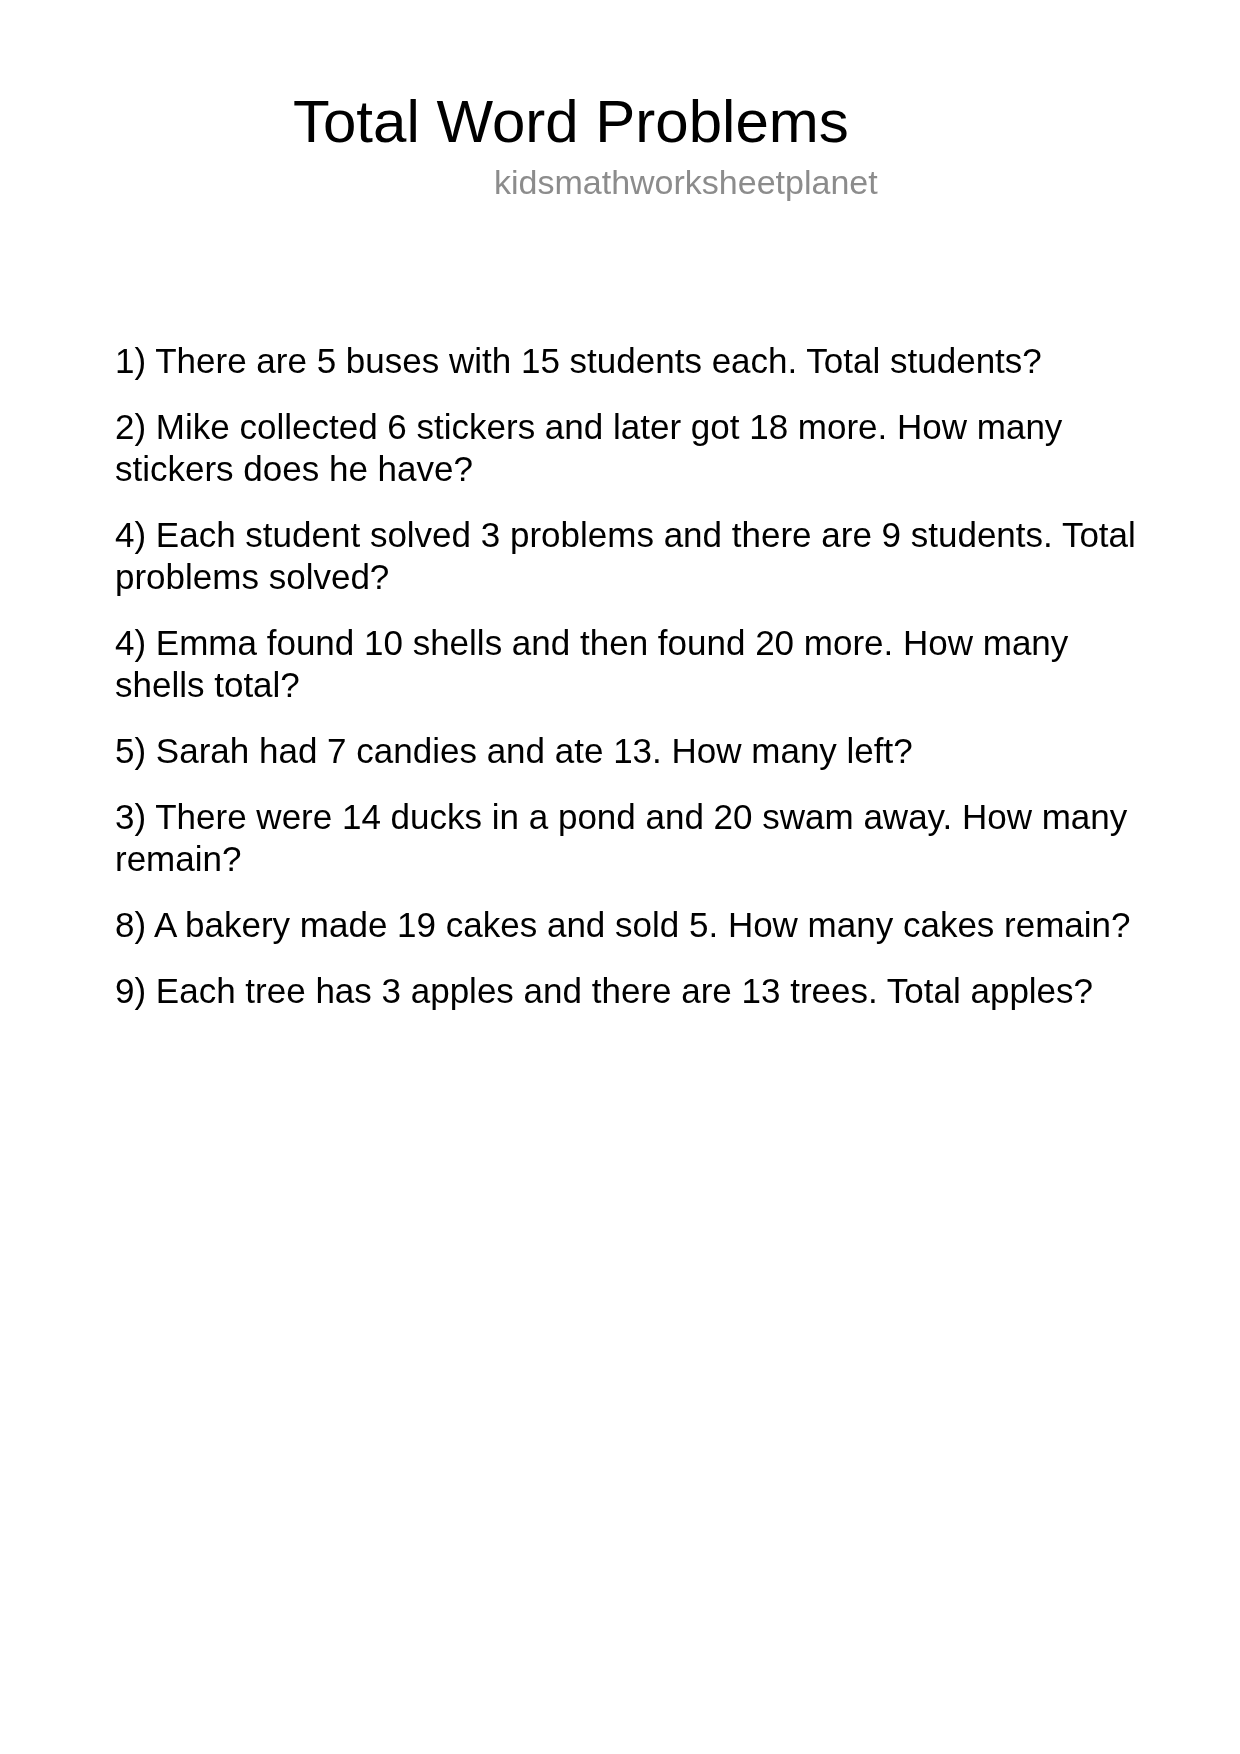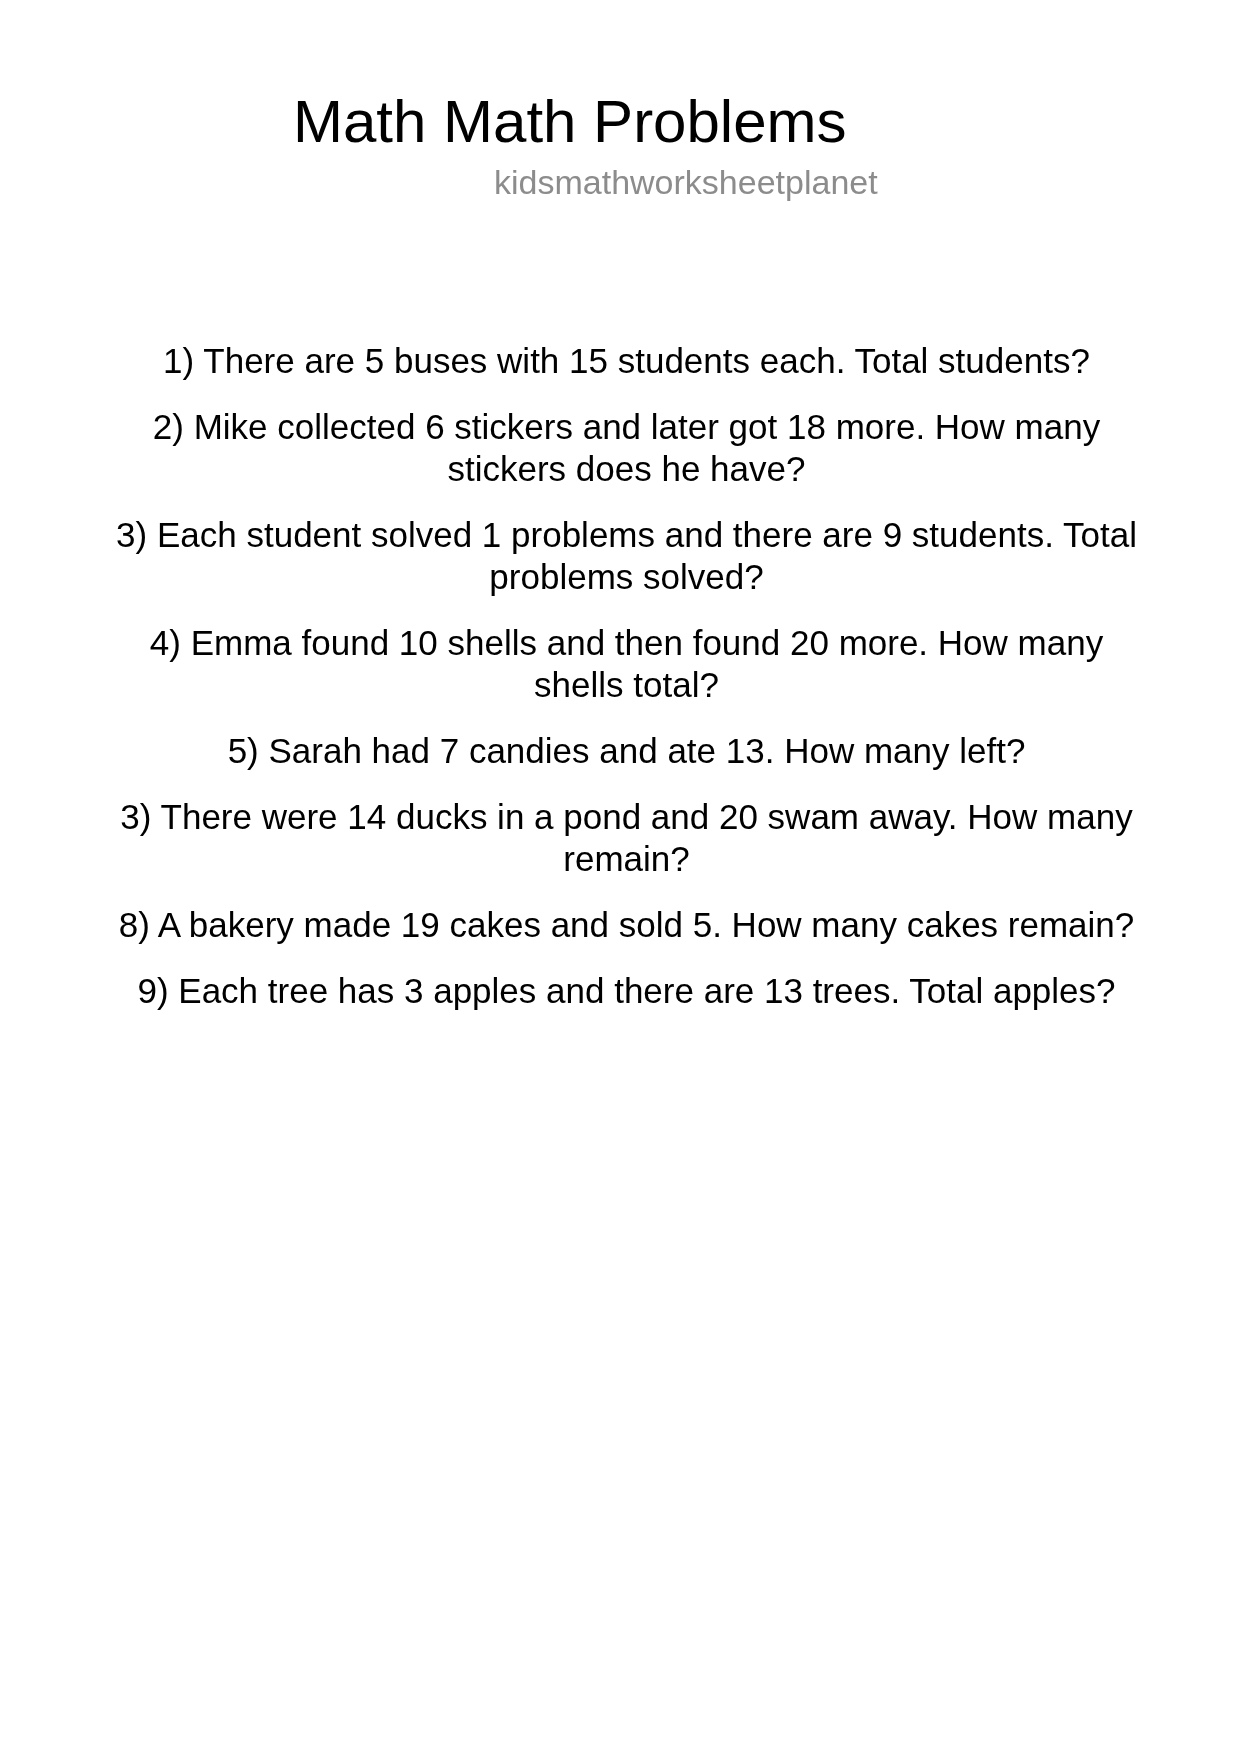--- a/index.html
+++ b/index.html
@@ -40,36 +40,35 @@
     position: absolute;
     left: 100px;
     top: 340px;
     width: 1038px;
     font-size: 35px;
     line-height: 42px;
     color: #000000;
   }
   .problems p {
     margin: 0 0 24px 15px;
-    text-align: center;
   }
 </style>
 </head>
 <body>
 
 <div class="page">
 
-  <div class="doc-title">Math Math Problems</div>
+  <div class="doc-title">Total Word Problems</div>
 
   <div class="doc-subtitle">kidsmathworksheetplanet</div>
 
   <div class="problems">
     <p>1) There are 5 buses with 15 students each. Total students?</p>
     <p>2) Mike collected 6 stickers and later got 18 more. How many stickers does he have?</p>
-    <p>3) Each student solved 1 problems and there are 9 students. Total problems solved?</p>
+    <p>4) Each student solved 3 problems and there are 9 students. Total problems solved?</p>
     <p>4) Emma found 10 shells and then found 20 more. How many shells total?</p>
     <p>5) Sarah had 7 candies and ate 13. How many left?</p>
     <p>3) There were 14 ducks in a pond and 20 swam away. How many remain?</p>
     <p>8) A bakery made 19 cakes and sold 5. How many cakes remain?</p>
     <p>9) Each tree has 3 apples and there are 13 trees. Total apples?</p>
   </div>
 
 </div>
 
 </body></html>

